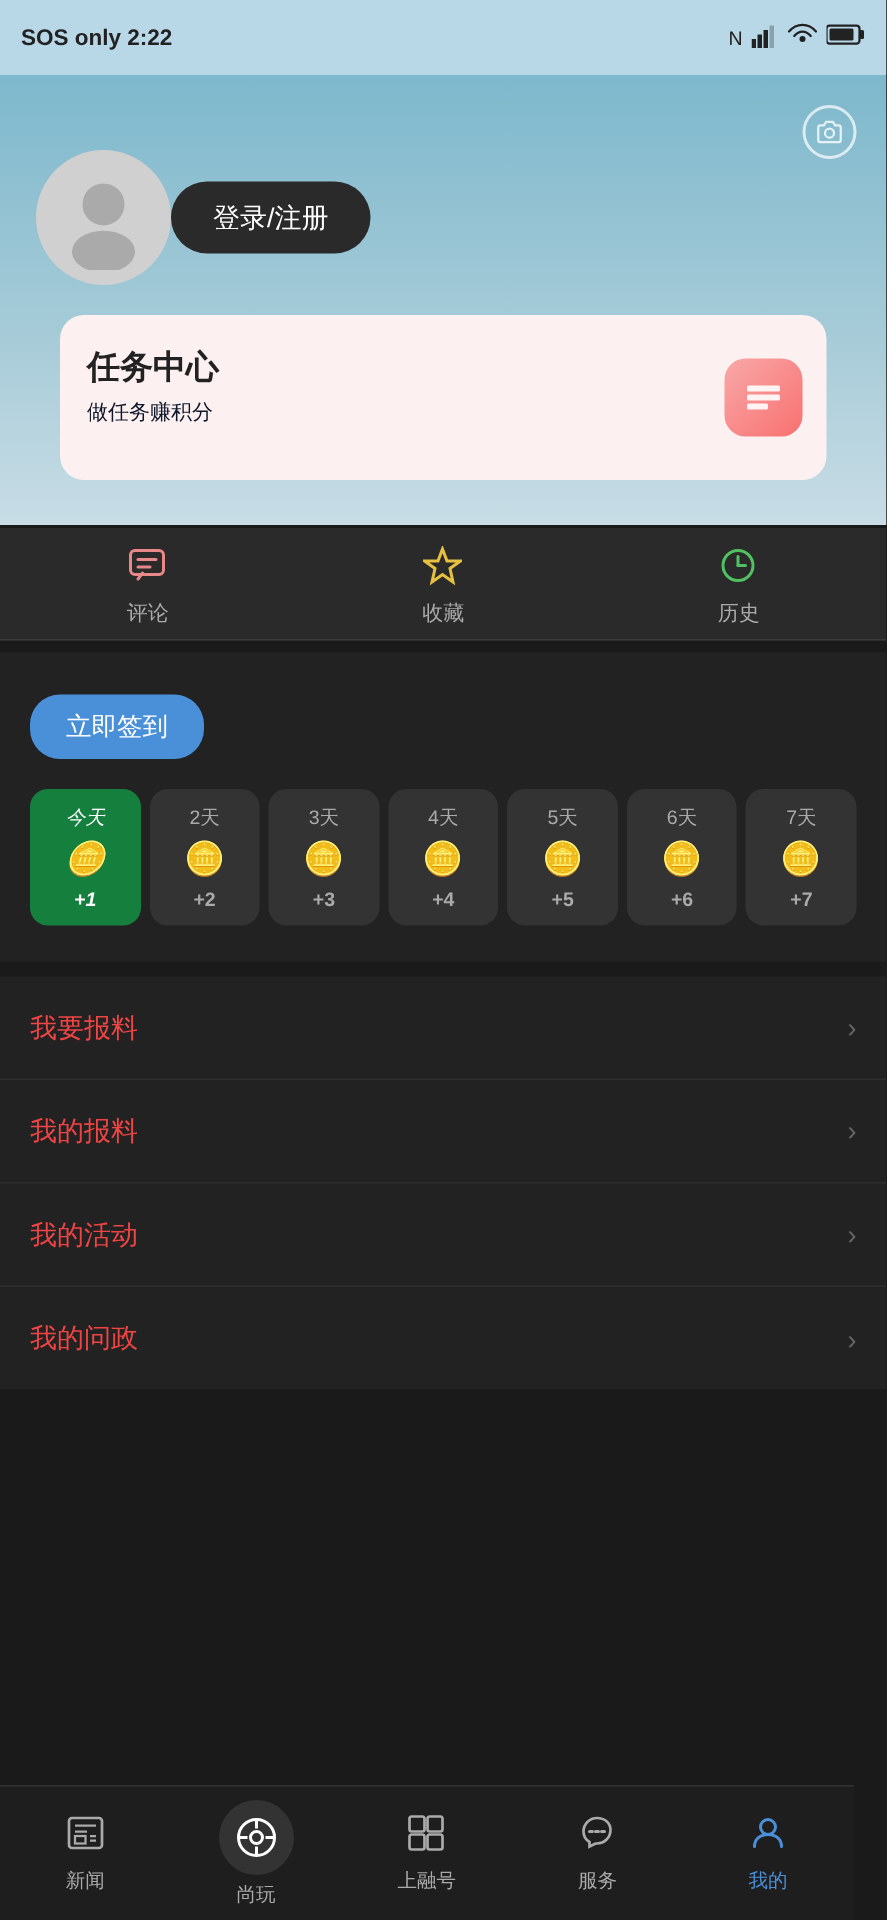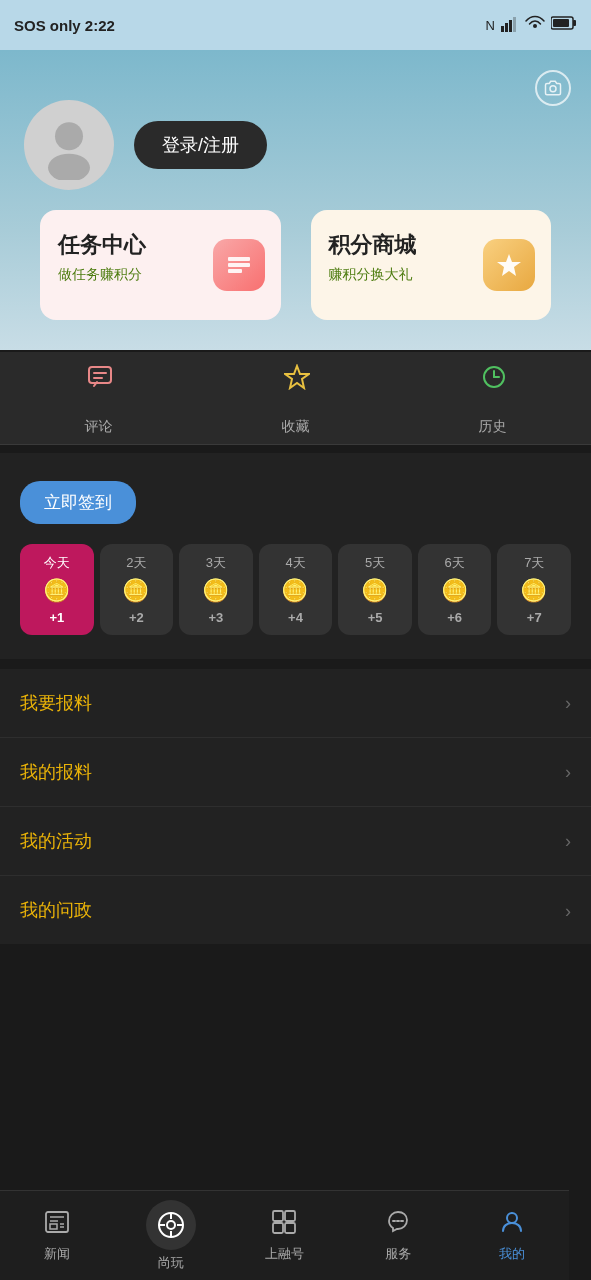--- a/index.html
+++ b/index.html
@@ -54,21 +54,20 @@
       border-radius: 50%;
       display: flex;
       align-items: center;
       justify-content: center;
       color: rgba(255,255,255,0.8);
       font-size: 16px;
     }
     .profile-row {
       display: flex;
       align-items: center;
-      gap: 20px;
       margin-top: 30px;
     }
     .avatar {
       width: 90px;
       height: 90px;
       border-radius: 50%;
       background: #d0d0d0;
       display: flex;
       align-items: center;
       justify-content: center;
@@ -108,21 +107,21 @@
       position: relative;
       min-height: 110px;
     }
     .card-title {
       font-size: 22px;
       font-weight: 700;
       color: #222;
     }
     .card-sub {
       font-size: 14px;
-      color: #4d7c0f;
+      color: #0f172a;
     }
     .card-icon {
       position: absolute;
       right: 16px;
       top: 50%;
       transform: translateY(-50%);
       width: 52px;
       height: 52px;
       border-radius: 14px;
       display: flex;
@@ -144,22 +143,22 @@
       background: #2a2a2a;
       display: flex;
       justify-content: space-around;
       padding: 12px 0 8px;
       border-bottom: 1px solid #3a3a3a;
       margin-top: 2px;
     }
     .tab-item {
       display: flex;
       flex-direction: column;
-      align-items: flex-end;
-      gap: 22px;
+      align-items: flex-start;
+      gap: 4px;
       cursor: pointer;
     }
     .tab-icon {
       font-size: 22px;
     }
     .tab-icon-comment { color: #e88888; }
     .tab-icon-star { color: #e8c040; }
     .tab-icon-clock { color: #50c060; }
     .tab-label {
       font-size: 14px;
@@ -204,21 +203,22 @@
       flex: 1;
       background: #333;
       border-radius: 12px;
       display: flex;
       flex-direction: column;
       align-items: center;
       padding: 10px 4px 10px 4px;
       gap: 6px;
     }
     .day-item.active {
-      background: #be185d;
+      background: #15803d;
+      font-style: italic;
     }
     .day-label {
       font-size: 13px;
       color: #aaa;
     }
     .day-item.active .day-label { color: #fff; }
     .day-coin {
       font-size: 22px;
     }
     .day-points {
@@ -240,21 +240,21 @@
       padding: 22px 20px;
       border-bottom: 1px solid #2e2e2e;
       cursor: pointer;
     }
     .menu-item:last-child {
       border-bottom: none;
       align-items: flex-end;
     }
     .menu-label {
       font-size: 18px;
-      color: #eab308;
+      color: #ef4444;
     }
     .menu-arrow {
       font-size: 18px;
       color: #666;
     }
 
     
     .bottom-nav {
       position: fixed;
       bottom: 0;
@@ -354,29 +354,20 @@
       <span class="card-title">任务中心</span>
       <span class="card-sub">做任务赚积分</span>
       <div class="card-icon card-icon-red">
         <svg width="26" height="20" viewBox="0 0 26 20">
             <rect x="2" y="2" width="22" height="4" rx="1" fill="white" opacity="0.9"></rect>
             <rect x="2" y="8" width="22" height="4" rx="1" fill="white" opacity="0.9"></rect>
             <rect x="2" y="14" width="14" height="4" rx="1" fill="white" opacity="0.9"></rect>
           </svg>
       </div>
     </div>
-    <div class="card card-2">
-      <span class="card-title">积分商城</span>
-      <span class="card-sub">赚积分换大礼</span>
-      <div class="card-icon card-icon-gold">
-        <svg width="26" height="26" viewBox="0 0 26 26">
-            <polygon points="13,2 16,10 25,10 18,15 20,24 13,19 6,24 8,15 1,10 10,10" fill="white" opacity="0.95"></polygon>
-          </svg>
-      </div>
-    </div>
   </div>
 </div>
 
 <div class="tabs-section">
   <div class="tab-item">
     <span class="tab-icon tab-icon-comment">
       <svg width="26" height="26" viewBox="0 0 26 26" fill="none">
           <rect x="2" y="3" width="22" height="16" rx="3" stroke="#e88888" stroke-width="2"></rect>
           <path d="M7 22l3-4" stroke="#e88888" stroke-width="2" stroke-linecap="round"></path>
           <line x1="7" y1="9" x2="19" y2="9" stroke="#e88888" stroke-width="2" stroke-linecap="round"></line>

